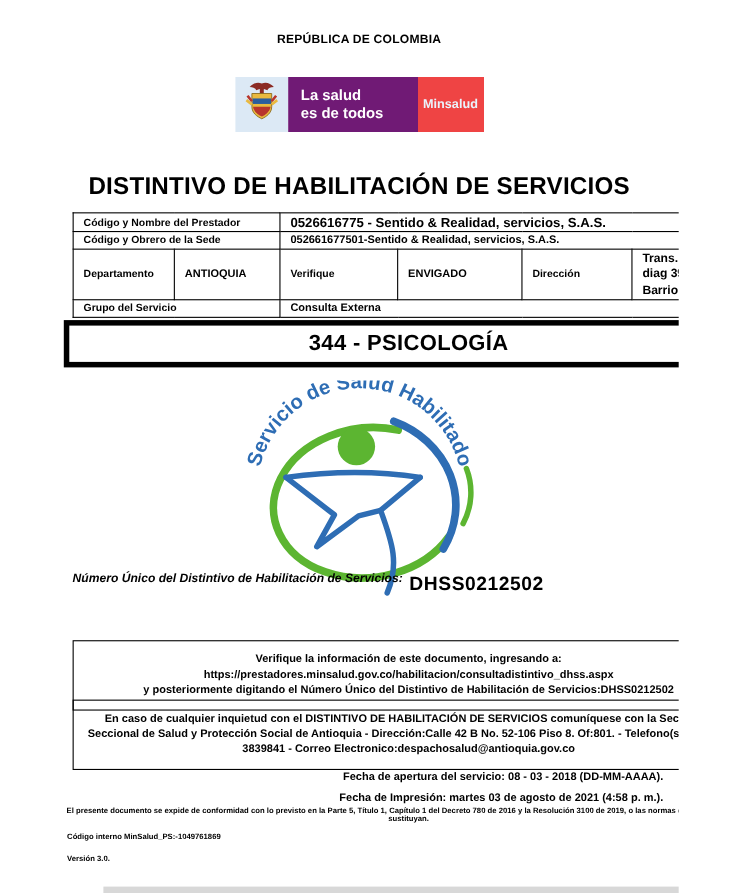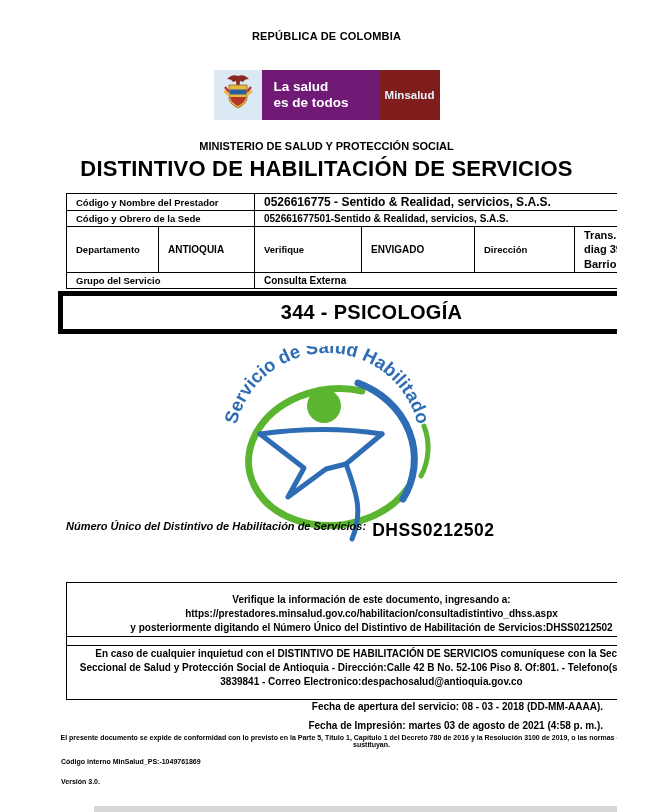--- a/index.html
+++ b/index.html
@@ -13,21 +13,21 @@
     margin-left:36px;
   }
   .abs{position:absolute;}
   .center-text{width:100%;text-align:center;}
 
   
   .republic{top:30px;font-size:11px;font-weight:bold;letter-spacing:.2px;}
   .logo{top:70px;left:50%;transform:translateX(-50%);display:flex;height:50px;}
   .logo-arms{width:48px;background:#dce9f5;display:flex;align-items:center;justify-content:center;}
   .logo-slogan{width:106px;background:#701a75;color:#fff;display:flex;flex-direction:column;justify-content:center;padding-left:12px;font-size:13.5px;font-weight:bold;line-height:1.15;}
-  .logo-brand{width:60px;background:#7f1d1d;color:#eaf3fc;display:flex;align-items:center;justify-content:center;font-size:11.5px;font-weight:600;}
+  .logo-brand{width:60px;background:#ef4444;color:#eaf3fc;display:flex;align-items:center;justify-content:center;font-size:11.5px;font-weight:600;}
   .ministry{top:140px;font-size:11px;font-weight:bold;}
   .doc-title{top:156px;font-size:22px;font-weight:bold;letter-spacing:.2px;}
 
   
   .ptable{top:193px;left:30px;width:611px;border-collapse:collapse;table-layout:fixed;}
   .ptable td{border:1.6px solid #000;padding:1px 9px;vertical-align:middle;overflow:hidden;white-space:nowrap;}
   .ptable .lbl{font-size:9.5px;font-weight:bold;}
   .ptable .val{font-size:10px;font-weight:bold;}
   .ptable .val.big{font-size:12px;}
   .ptable .val.small{font-size:11px;white-space:normal;line-height:1.3;border-radius:10px;}
@@ -85,21 +85,20 @@
     </div>
     <div class="logo-slogan">
       <span>La salud</span>
       <span>es de todos</span>
     </div>
     <div class="logo-brand">
       <span>Minsalud</span>
     </div>
   </div>
 
-  <div class="abs center-text ministry">MINISTERIO DE SALUD Y PROTECCIÓN SOCIAL</div>
   <div class="abs center-text doc-title">DISTINTIVO DE HABILITACIÓN DE SERVICIOS</div>
 
   <table class="abs ptable">
     <colgroup>
       <col style="width:92px">
         <col style="width:96px">
         <col style="width:107px">
       <col style="width:113px">
         <col style="width:100px">
         <col style="width:103px">

